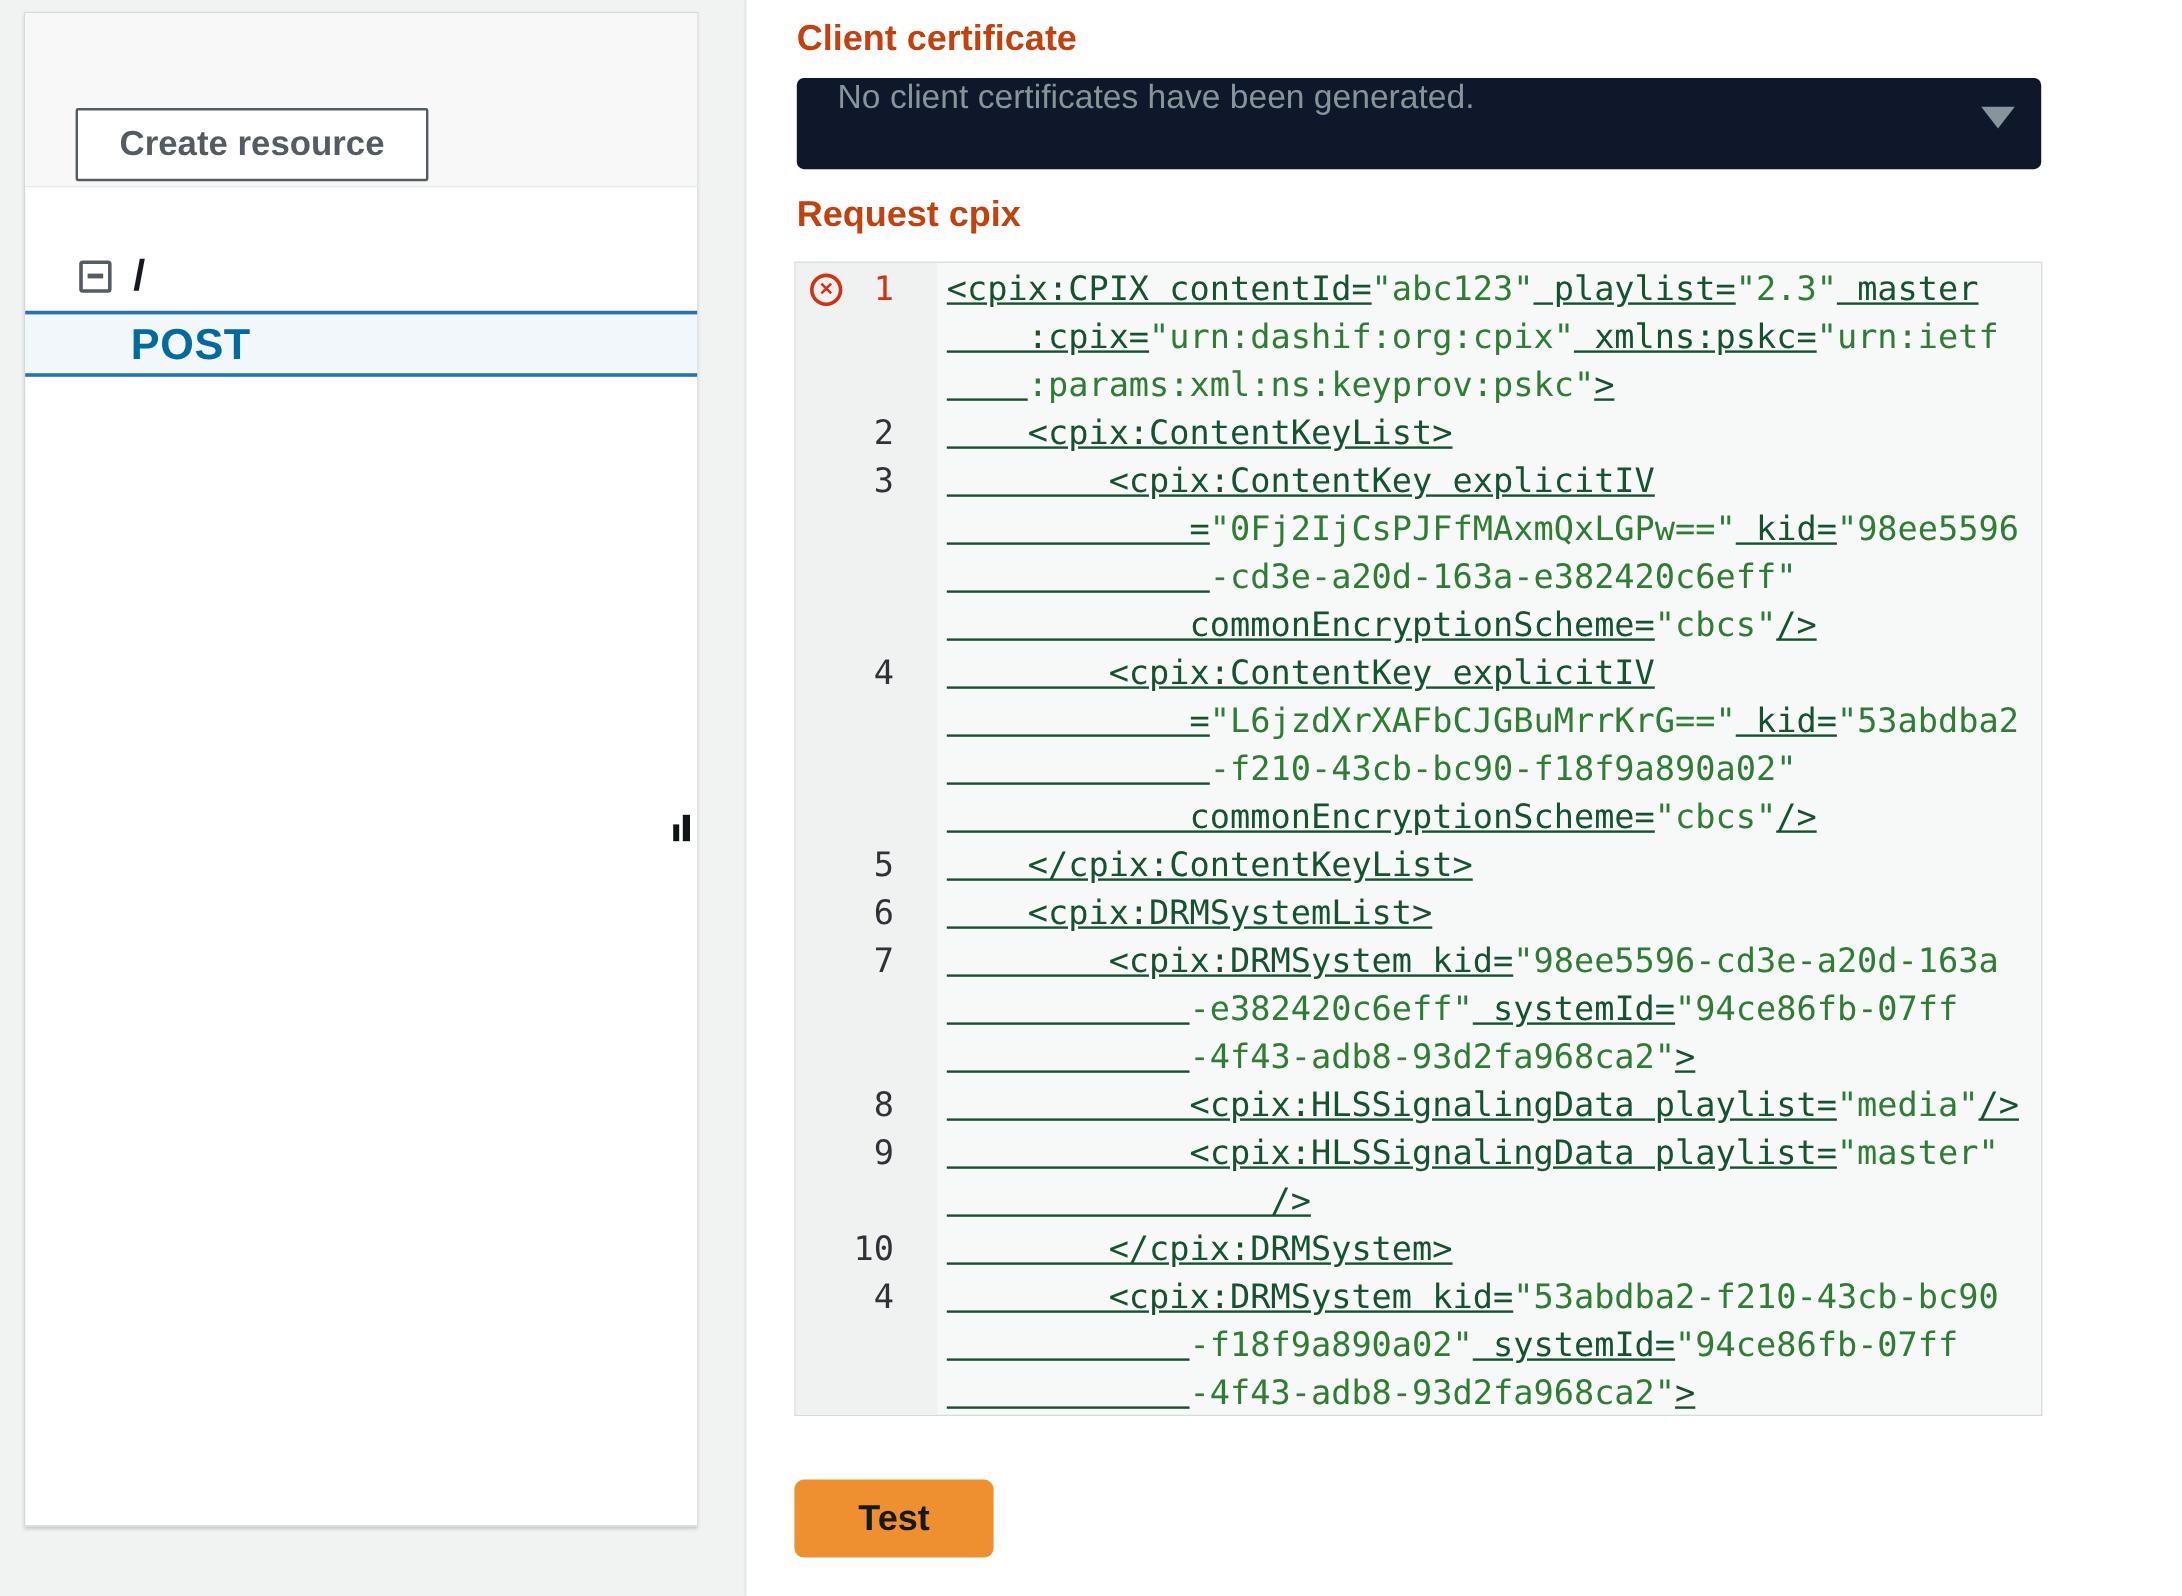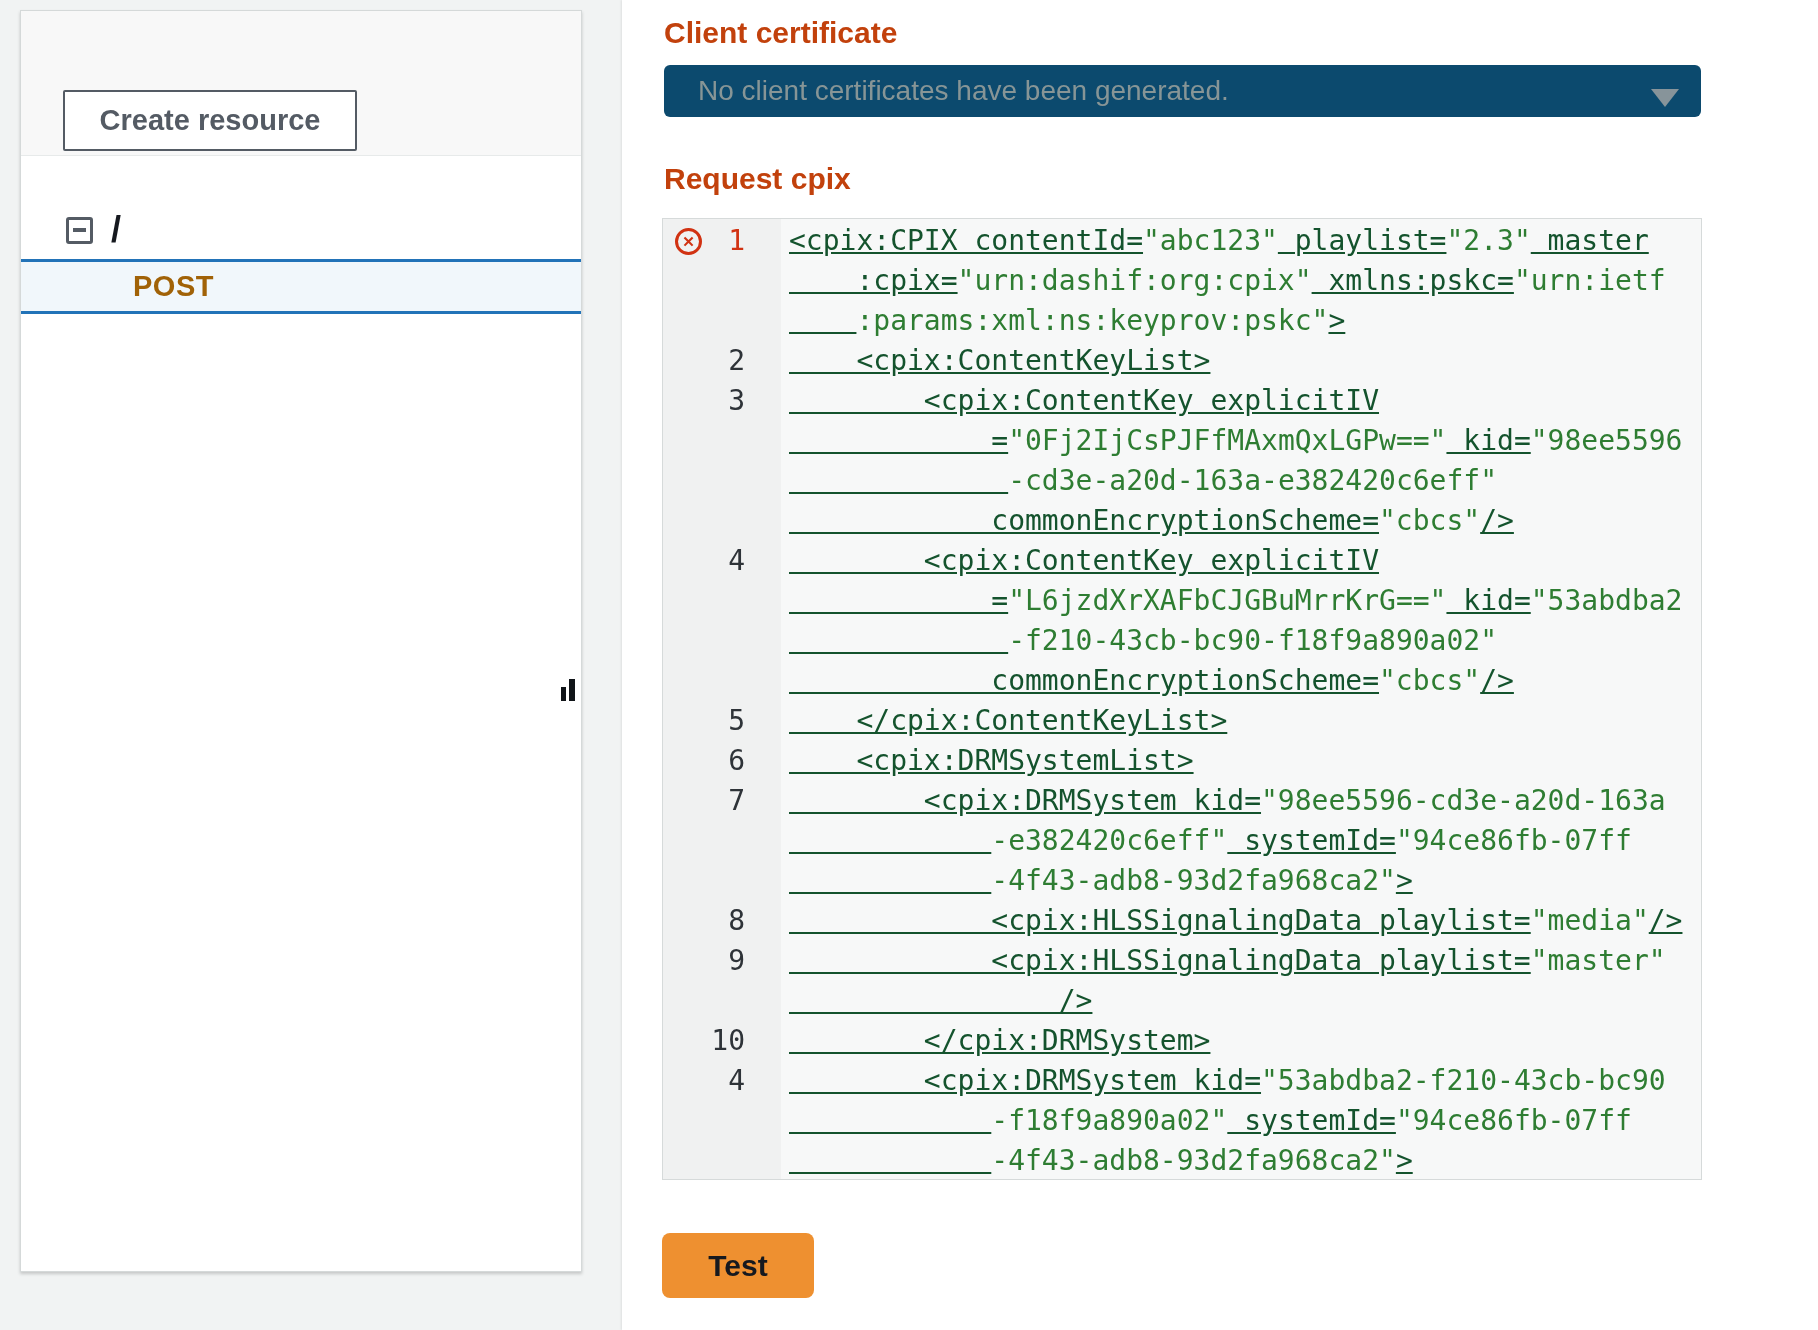--- a/index.html
+++ b/index.html
@@ -48,21 +48,21 @@
     line-height:1;
   }
   .post-row {
     position:absolute; left:0; top:103px; width:100%; height:55px;
     background:#f1f7fb;
     border-top:3px solid #2273b8; border-bottom:3px solid #2273b8;
     display:flex; align-items:center;
     cursor:pointer;
   }
   .post-label {
-    margin-left:112px; font-size:29px; font-weight:bold; color:#a16207;
+    margin-left:88px; font-size:36px; font-weight:bold; color:#0369a1;
     letter-spacing:0.5px;
   }
 
   
   .resize-handle { position:absolute; left:561px; top:669px; width:16px; height:32px; cursor:col-resize; }
   .resize-handle .bar-short { position:absolute; left:0px; top:18px; width:5px; height:14px; background:#101418; }
   .resize-handle .bar-tall  { position:absolute; left:8px; top:10px; width:6px; height:22px; background:#101418; }
 
   
   .main-panel {
@@ -71,23 +71,23 @@
     box-shadow:-1px 0 2px rgba(0,0,0,0.08);
   }
   .section-heading {
     position:absolute; left:42px;
     font-size:30px; font-weight:bold; color:#c2410c;
   }
   #cc-heading { top:16px; }
   #rb-heading { top:162px; }
 
   .cert-dropdown {
-    position:absolute; left:42px; top:65px; width:1037px; height:52px;
-    background:#0c4a6e; border-radius:6px;
-    display:flex; align-items:center;
+    position:absolute; left:42px; top:65px; width:1037px; height:76px;
+    background:#0f172a; border-radius:6px;
+    display:flex; align-items:flex-start;
     cursor:pointer;
   }
   .cert-dropdown .placeholder {
     margin-left:34px; font-size:28px; color:#879596;
   }
   .cert-dropdown .caret {
     position:absolute; right:22px; top:24px;
     width:0; height:0;
     border-left:14px solid transparent;
     border-right:14px solid transparent;
@@ -123,21 +123,21 @@
   .error-icon {
     position:absolute; left:12px; top:9px; width:27px; height:27px;
     border:3px solid #d13212; border-radius:50%;
     display:flex; align-items:center; justify-content:center;
   }
   .error-icon span {
     font-size:15px; font-weight:bold; color:#d13212; line-height:1;
   }
 
   .test-btn {
-    position:absolute; left:40px; top:1233px; width:152px; height:65px;
+    position:absolute; left:40px; top:1233px; width:166px; height:65px;
     background:#ee9030; border:none; border-radius:8px;
     font-family:"Liberation Sans", sans-serif;
     font-size:30px; font-weight:bold; color:#16191f;
     display:flex; align-items:center; justify-content:center;
     cursor:pointer;
   }
 </style>
 </head>
 <body>
 

